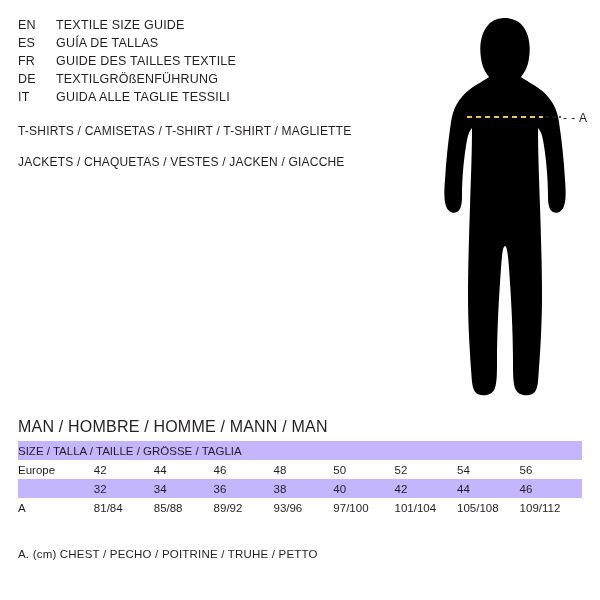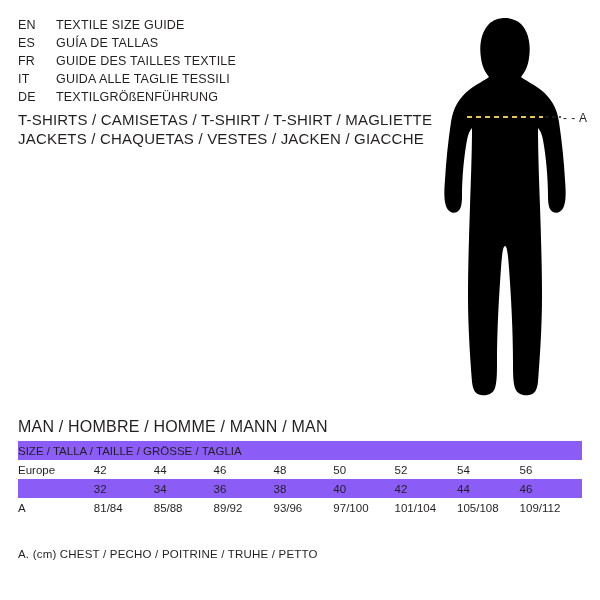--- a/index.html
+++ b/index.html
@@ -45,24 +45,25 @@
   }
 
   
   .cat-block {
     position: absolute;
     left: 18px;
     top: 110px;
     width: 420px;
   }
   .cat-row {
-    font-size: 15px;
+    font-size: 12px;
     line-height: 19px;
     white-space: nowrap;
     letter-spacing: 0.2px;
+    margin-top: 12px;
   }
 
   
   .figure {
     position: absolute;
     left: 415px;
     top: 10px;
     width: 175px;
     height: 400px;
   }
@@ -96,21 +97,21 @@
     border-collapse: collapse;
     font-size: 11.5px;
   }
   table.sizes td {
     padding: 0;
     height: 19px;
     vertical-align: middle;
     white-space: nowrap;
   }
   table.sizes tr.shaded {
-    background: #8b5cf6;
+    background: #c4b5fd;
     border-radius: 7px;
   }
   table.sizes tr.plain {
     background: #ffffff;
     margin-left: 22px;
   }
   td.label-col {
     width: 86px;
     padding-left: 2px;
   }
@@ -140,26 +141,26 @@
     </div>
     <div class="lang-row">
       <span class="lang-code">ES</span>
       <span class="lang-text">GUÍA DE TALLAS</span>
     </div>
     <div class="lang-row">
       <span class="lang-code">FR</span>
       <span class="lang-text">GUIDE DES TAILLES TEXTILE</span>
     </div>
     <div class="lang-row">
+      <span class="lang-code">DE</span>
+      <span class="lang-text">TEXTILGRÖßENFÜHRUNG</span>
+    </div>
+    <div class="lang-row">
       <span class="lang-code">IT</span>
       <span class="lang-text">GUIDA ALLE TAGLIE TESSILI</span>
-    </div>
-    <div class="lang-row">
-      <span class="lang-code">DE</span>
-      <span class="lang-text">TEXTILGRÖßENFÜHRUNG</span>
     </div>
   </div>
 
   <div class="cat-block">
     <div class="cat-row">T-SHIRTS / CAMISETAS / T-SHIRT / T-SHIRT / MAGLIETTE</div>
     <div class="cat-row">JACKETS / CHAQUETAS / VESTES / JACKEN / GIACCHE</div>
   </div>
 
   <div class="figure">
     <svg width="175" height="400" viewBox="0 0 175 400">

